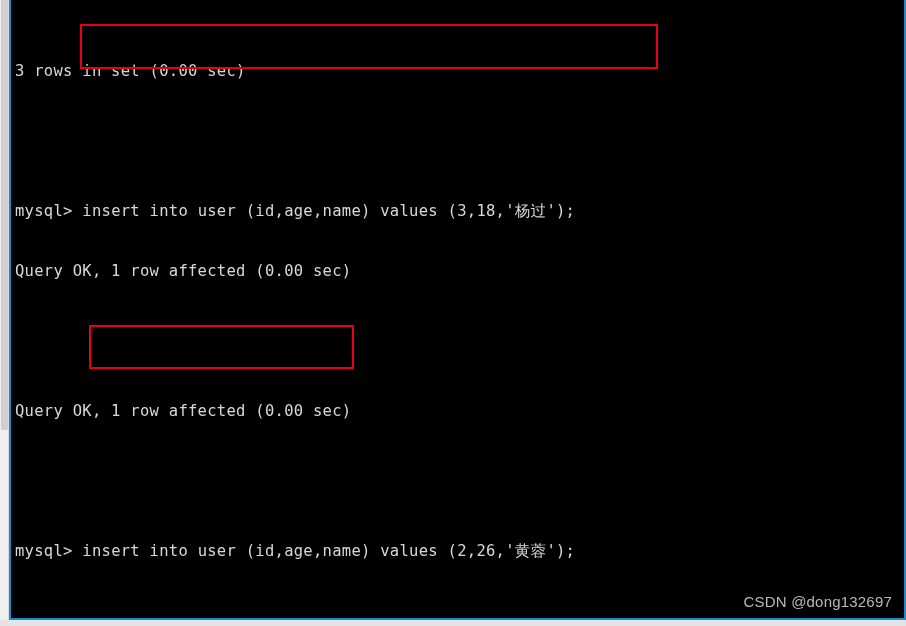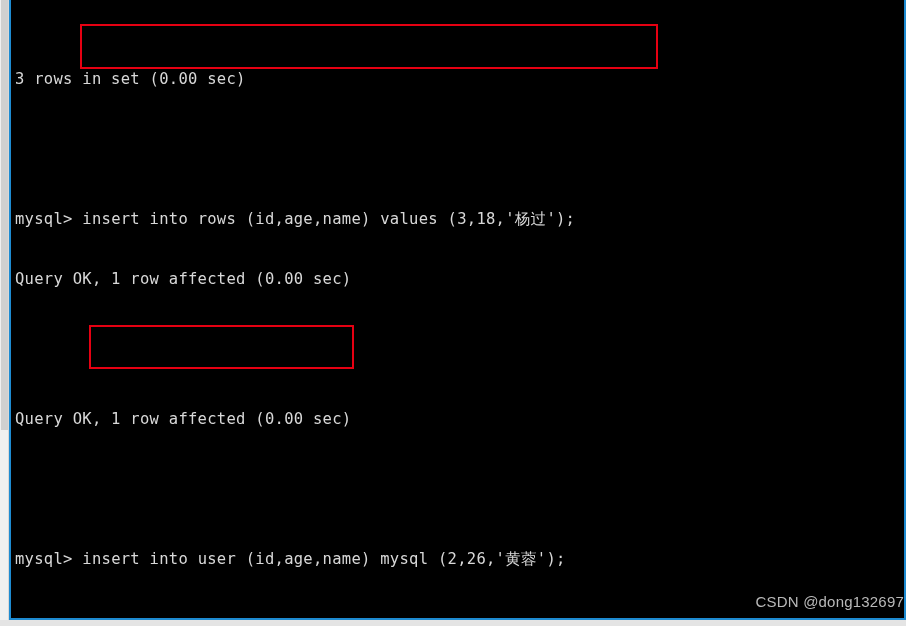--- a/index.html
+++ b/index.html
@@ -65,21 +65,21 @@
     top: 620px;
     width: 906px;
     height: 6px;
     background: #e4e4e4;
   }
 
   
   #console {
     position: absolute;
     left: 0px;
-    top: 8px;
+    top: 0px;
     width: 893px;
     height: 616px;
     background: #000000;
     color: #d8d8d8;
     font-family: "DejaVu Sans Mono", "Liberation Mono", monospace;
     font-size: 15.5px;
     line-height: 20px;
     letter-spacing: 0.28px;
     white-space: pre;
     padding: 1px 0 0 4px;
@@ -109,21 +109,21 @@
   #redbox-select {
     left: 78px;
     top: 325px;
     width: 265px;
     height: 44px;
   }
 
   
   #watermark {
     position: absolute;
-    right: 0;
+    right: 12px;
     bottom: 8px;
     color: #b9b9b9;
     font-family: "Liberation Sans", sans-serif;
     font-size: 15px;
     letter-spacing: 0.2px;
     white-space: nowrap;
   }
 </style>
 </head>
 <body>
@@ -134,28 +134,28 @@
     <div id="scroll-thumb"></div>
   </div>
 
   <div id="term-frame">
 
     <div id="console">
 
       <span class="ln">3 rows in set (0.00 sec)</span>
       <span class="ln blank"></span>
 
-      <span class="ln"><span>mysql&gt; </span><span>insert into rows (id,age,name) values (3,18,'杨过');</span></span>
+      <span class="ln"><span>mysql&gt; </span><span>insert into user (id,age,name) values (3,18,'杨过');</span></span>
       <span class="ln">Query OK, 1 row affected (0.00 sec)</span>
       <span class="ln blank"></span>
 
       <span class="ln">Query OK, 1 row affected (0.00 sec)</span>
       <span class="ln blank"></span>
 
-      <span class="ln"><span>mysql&gt; </span><span>insert into user (id,age,name) mysql (2,26,'黄蓉');</span></span>
+      <span class="ln"><span>mysql&gt; </span><span>insert into user (id,age,name) values (2,26,'黄蓉');</span></span>
       
       
 
       
       
       
 
       
       
       

